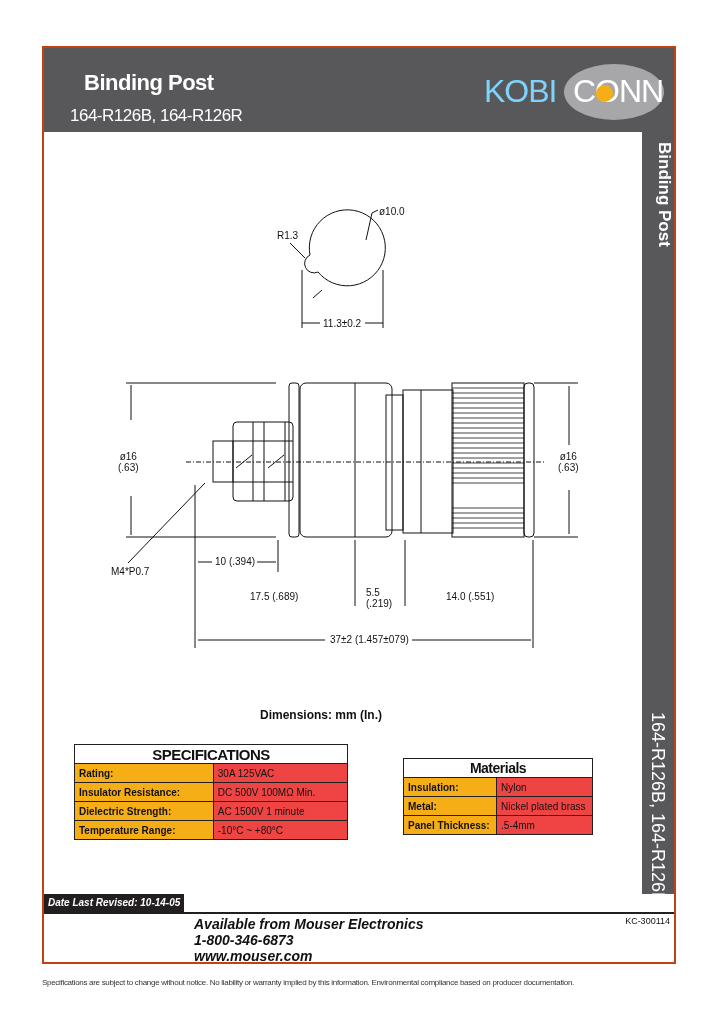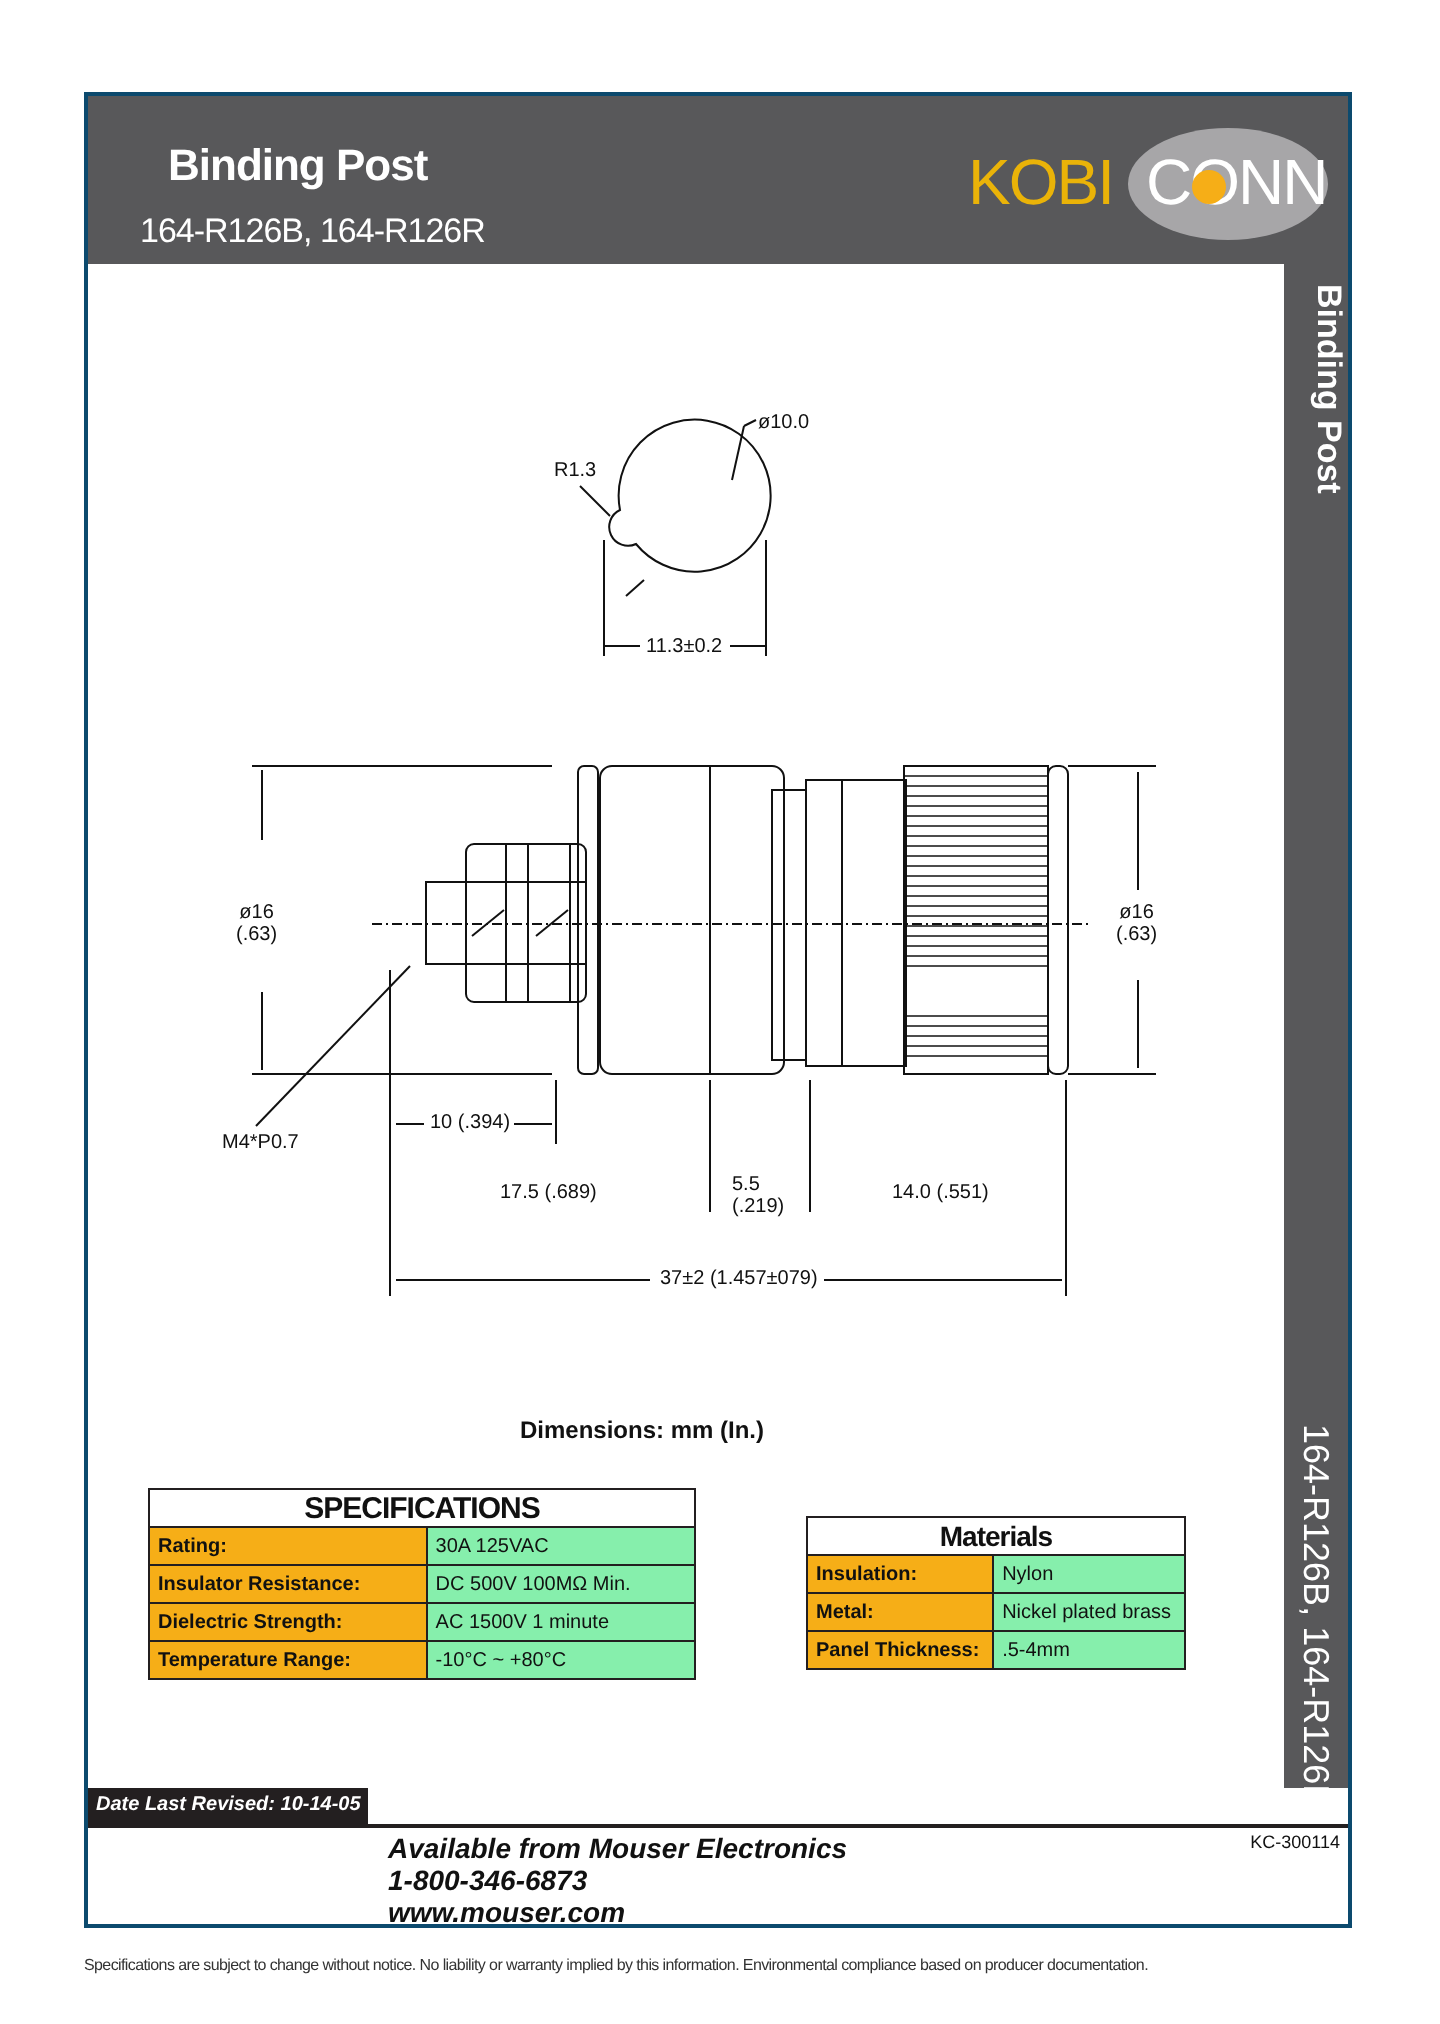--- a/index.html
+++ b/index.html
@@ -1,35 +1,35 @@
 <!DOCTYPE html>
 <html><head>
 <meta charset="utf-8">
 <style>
   html, body { margin:0; padding:0; background:#ffffff; }
   body { width:720px; height:1012px; position:relative; font-family:"Liberation Sans", sans-serif; color:#111; overflow:hidden; }
-  .frame { position:absolute; left:42px; top:46px; width:634px; height:918px; border:2px solid #0c4a6e; box-sizing:border-box; background:#fff; }
+  .frame { position:absolute; left:42px; top:46px; width:634px; height:918px; border:2px solid #c2410c; box-sizing:border-box; background:#fff; }
   .header { position:absolute; left:0; top:0; width:630px; height:84px; background:#58585a; }
   .title { position:absolute; left:40px; top:22px; font-size:22px; font-weight:bold; color:#fff; letter-spacing:-0.5px; }
   .subtitle { position:absolute; left:26px; top:58px; font-size:17px; color:#fff; letter-spacing:-0.5px; }
   .logo { position:absolute; left:434px; top:12px; width:186px; height:62px; }
   .logo .oval { position:absolute; left:86px; top:4px; width:100px; height:56px; border-radius:50%; background:#a7a6a8; }
-  .logo .kobi { position:absolute; left:6px; top:13px; font-size:32px; color:#eab308; letter-spacing:-1px; }
+  .logo .kobi { position:absolute; left:6px; top:13px; font-size:32px; color:#7dd3fc; letter-spacing:-1px; }
   .logo .conn { position:absolute; left:95px; top:13px; font-size:32px; color:#fff; letter-spacing:-1px; }
   .logo .dot { position:absolute; left:118px; top:25px; width:17px; height:17px; border-radius:50%; background:#f6ae17; }
   .sidebar { position:absolute; left:598px; top:84px; width:32px; height:762px; background:#58585a; }
   .side-top { position:absolute; left:18px; top:10px; transform-origin:left top; transform:rotate(90deg) translateY(-14px); white-space:nowrap; color:#fff; font-size:17px; font-weight:bold; }
   .side-bottom { position:absolute; left:0; top:580px; width:32px; height:180px; }
   .side-bottom span { position:absolute; left:26px; top:0; transform-origin:left top; transform:rotate(90deg); white-space:nowrap; color:#fff; font-size:18px; }
   .dimlabel { position:absolute; left:260px; top:708px; font-size:12px; font-weight:bold; }
   table.spec { position:absolute; border-collapse:collapse; font-size:10px; }
   table.spec td, table.spec th { border:1px solid #231f20; padding:0 4px; height:18px; }
   table.spec th { background:#fff; font-weight:bold; letter-spacing:-0.5px; }
   table.spec td.k { background:#f6ae17; font-weight:bold; }
-  table.spec td.v { background:#86efac; }
+  table.spec td.v { background:#ef4444; }
   .spec1 { left:74px; top:744px; width:274px; }
   .spec1 th { font-size:15px; height:24px;margin-top:23px; }
   .spec1 tr.nob td { border-top:none; }
   .spec2 { left:403px; top:758px; width:190px; }
   .spec2 th { font-size:14px; height:24px; }
   .revised { position:absolute; left:0; top:846px; width:140px; height:18px; background:#231f20; color:#fff; font-size:10px; font-style:italic; font-weight:bold; line-height:18px; padding-left:4px; box-sizing:border-box; }
   .footer-line { position:absolute; left:0; top:864px; width:630px; height:2px; background:#231f20; }
   .avail { position:absolute; left:150px; top:868px; width:360px; text-align:left; font-style:italic; font-weight:bold; font-size:14px; line-height:16px; }
   .kc { position:absolute; right:4px; top:868px; font-size:9px; }
   .disclaimer { position:absolute; left:42px; top:978px; width:636px; text-align:left; font-size:8px; color:#333; letter-spacing:-0.3px; }

